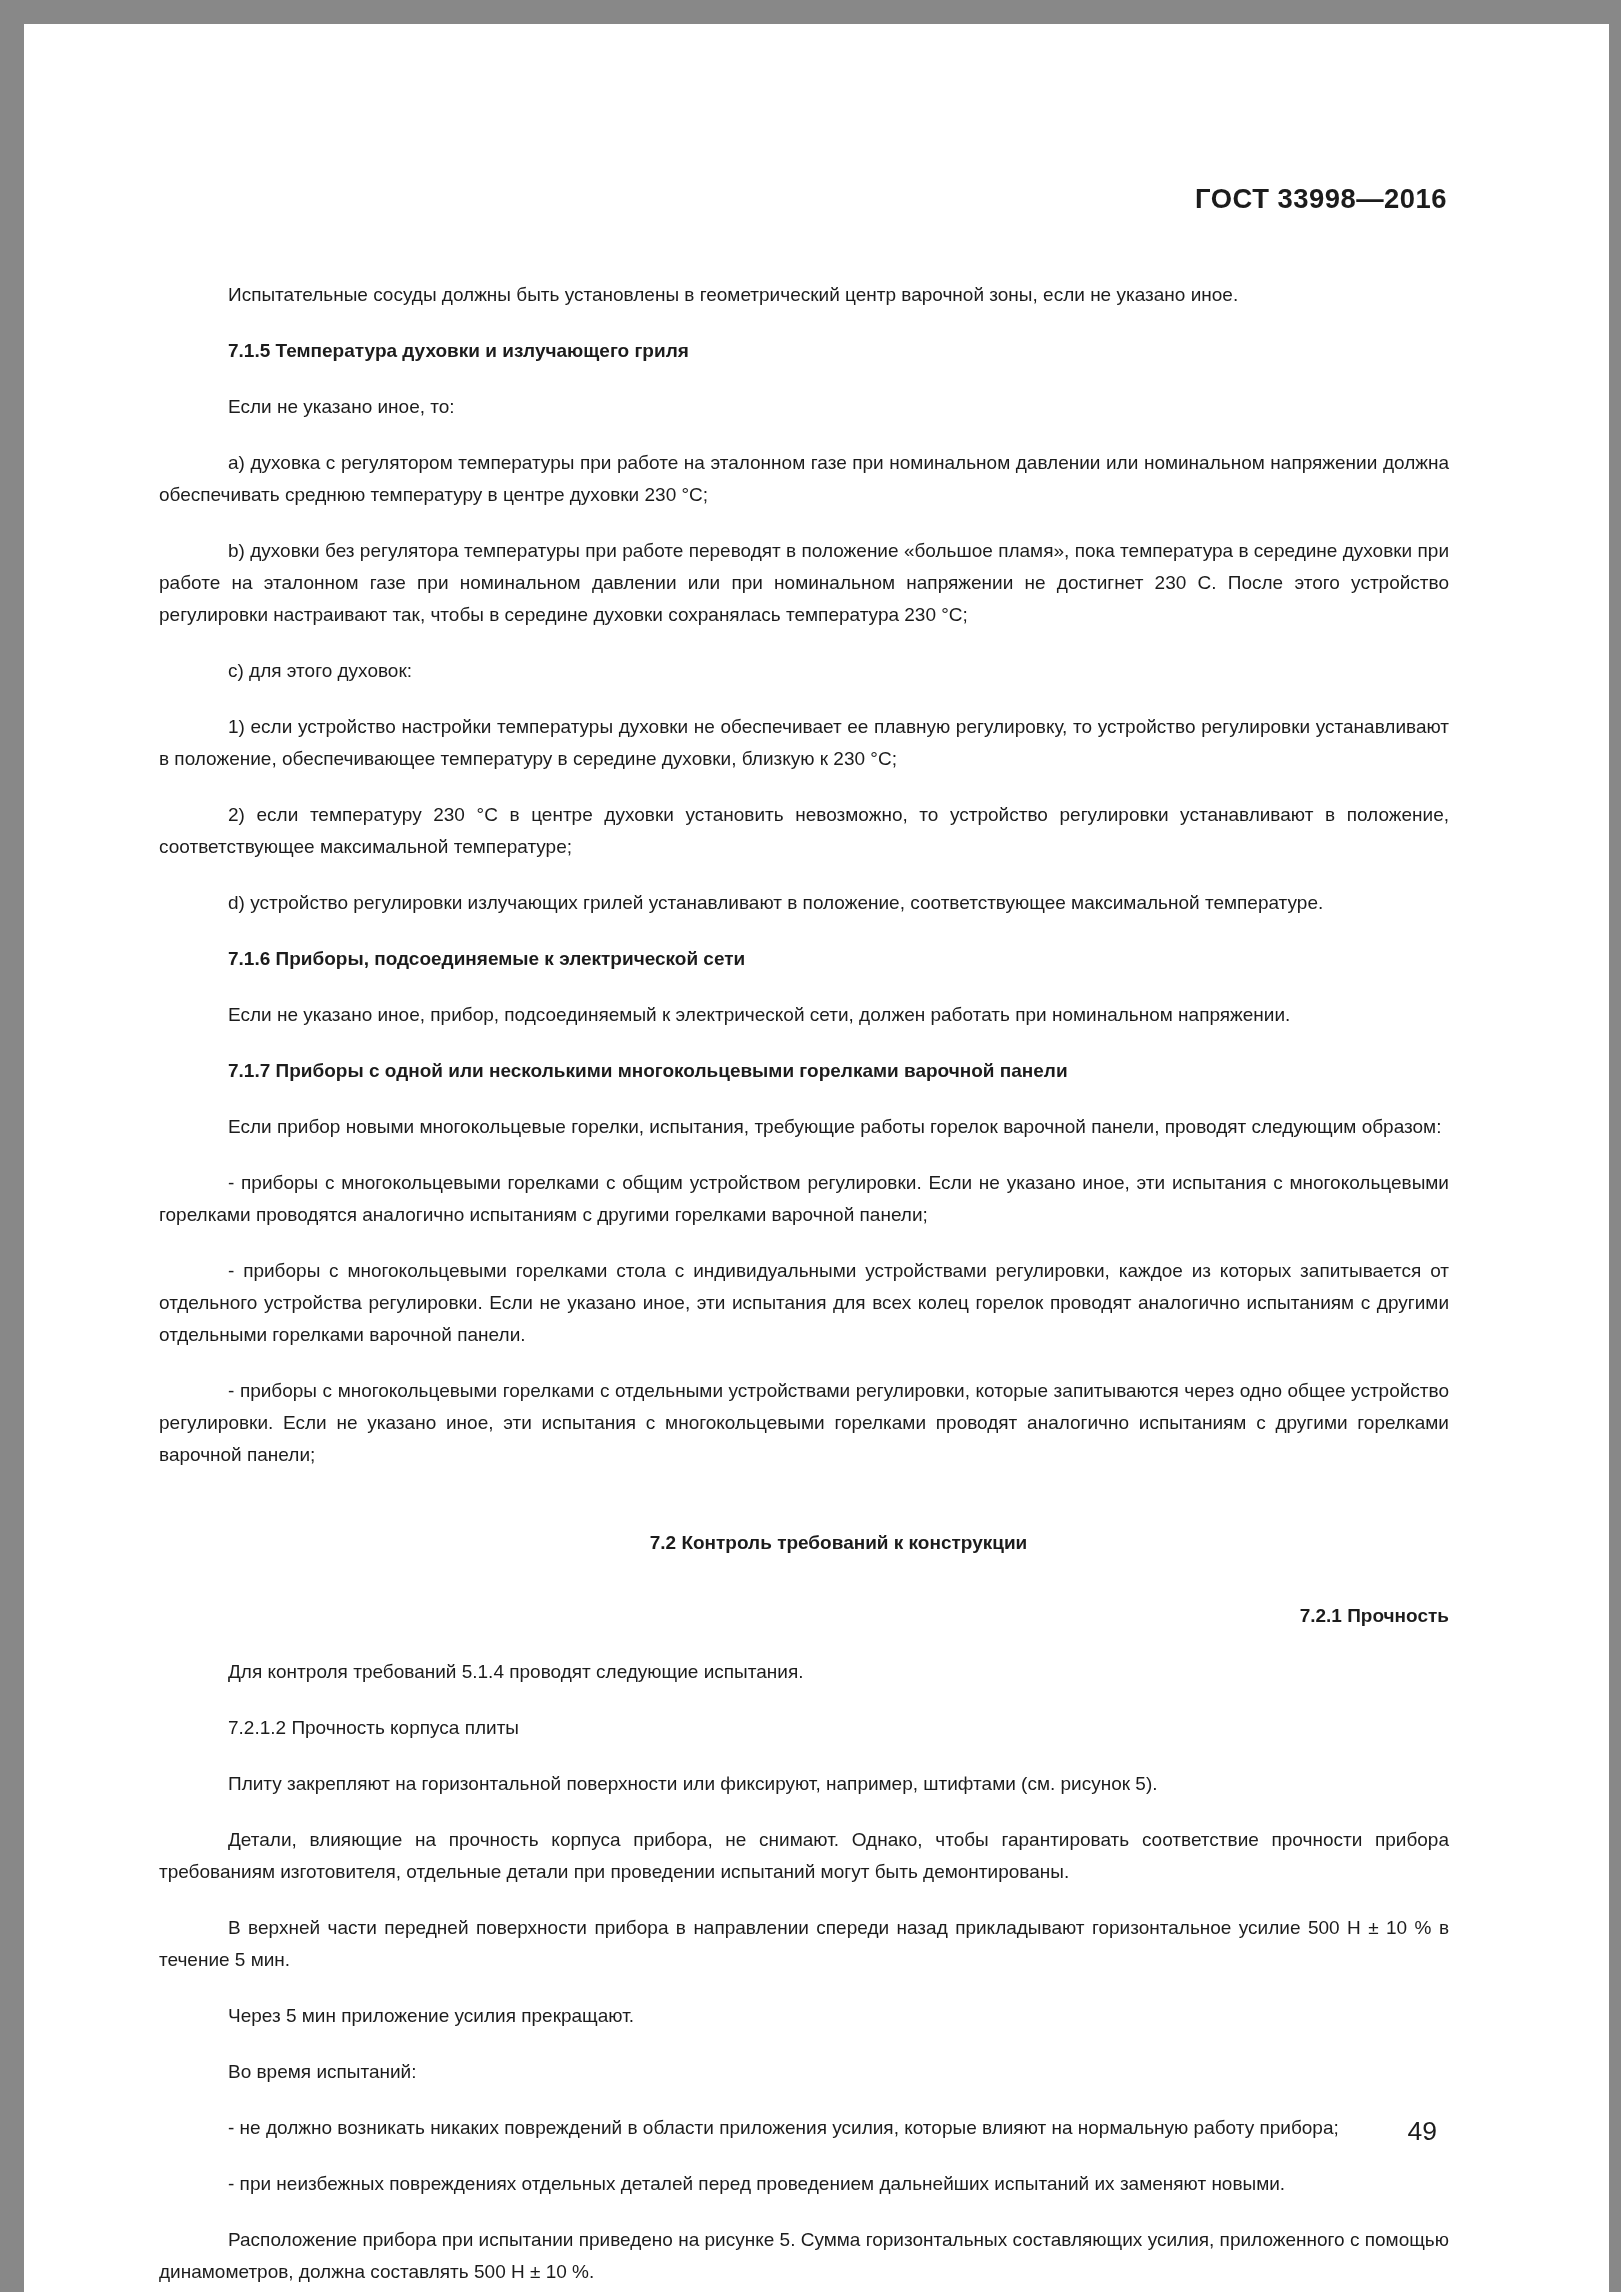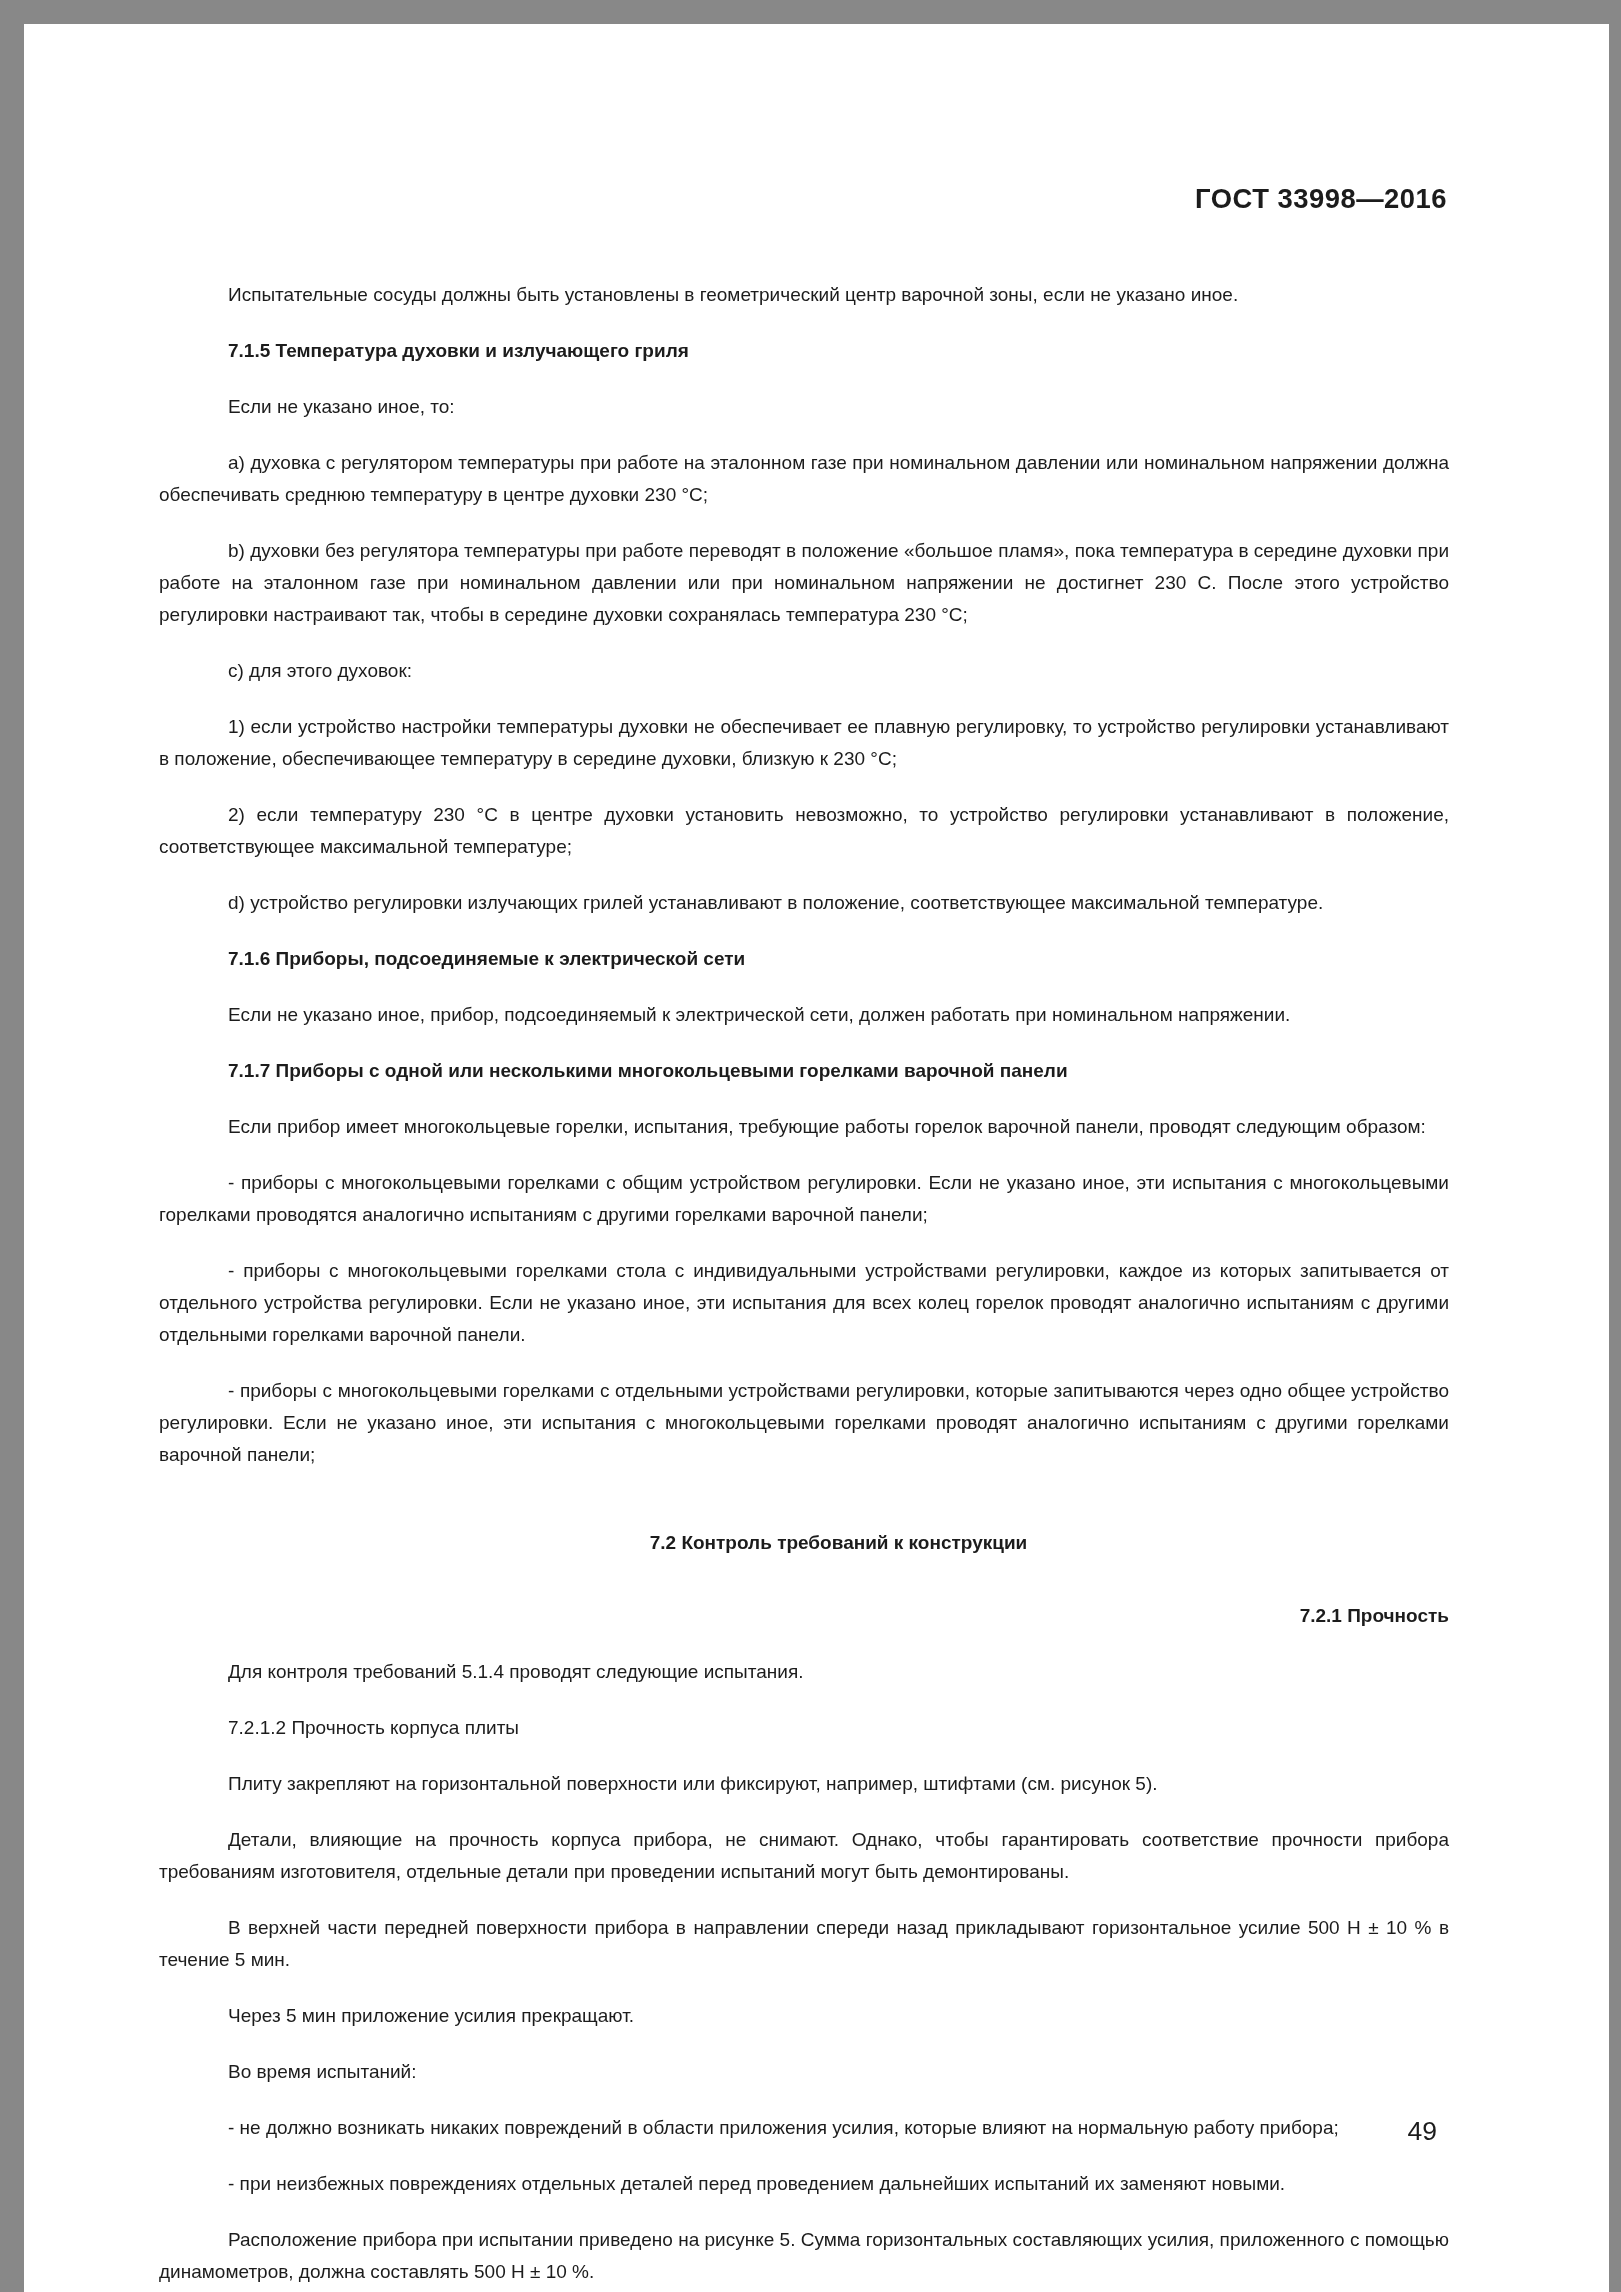--- a/index.html
+++ b/index.html
@@ -67,21 +67,21 @@
       <p class="body">Если не указано иное, то:</p>
       <p class="body">a) духовка с регулятором температуры при работе на эталонном газе при номинальном давлении или номинальном напряжении должна обеспечивать среднюю температуру в центре духовки 230 °С;</p>
       <p class="body">b) духовки без регулятора температуры при работе переводят в положение «большое пламя», пока температура в середине духовки при работе на эталонном газе при номинальном давлении или при номинальном напряжении не достигнет 230 С. После этого устройство регулировки настраивают так, чтобы в середине духовки сохранялась температура 230 °С;</p>
       <p class="body">c) для этого духовок:</p>
       <p class="body">1) если устройство настройки температуры духовки не обеспечивает ее плавную регулировку, то устройство регулировки устанавливают в положение, обеспечивающее температуру в середине духовки, близкую к 230 °С;</p>
       <p class="body">2) если температуру 230 °С в центре духовки установить невозможно, то устройство регулировки устанавливают в положение, соответствующее максимальной температуре;</p>
       <p class="body">d) устройство регулировки излучающих грилей устанавливают в положение, соответствующее максимальной температуре.</p>
       <p class="heading">7.1.6 Приборы, подсоединяемые к электрической сети</p>
       <p class="body">Если не указано иное, прибор, подсоединяемый к электрической сети, должен работать при номинальном напряжении.</p>
       <p class="heading">7.1.7 Приборы с одной или несколькими многокольцевыми горелками варочной панели</p>
-      <p class="body">Если прибор имеет многокольцевые горелки, испытания, требующие работы горелок варочной панели, проводят следующим образом:</p>
+      <p class="body">Если прибор новыми многокольцевые горелки, испытания, требующие работы горелок варочной панели, проводят следующим образом:</p>
       <p class="body">- приборы с многокольцевыми горелками с общим устройством регулировки. Если не указано иное, эти испытания с многокольцевыми горелками проводятся аналогично испытаниям с другими горелками варочной панели;</p>
       <p class="body">- приборы с многокольцевыми горелками стола с индивидуальными устройствами регулировки, каждое из которых запитывается от отдельного устройства регулировки. Если не указано иное, эти испытания для всех колец горелок проводят аналогично испытаниям с другими отдельными горелками варочной панели.</p>
       <p class="body">- приборы с многокольцевыми горелками с отдельными устройствами регулировки, которые запитываются через одно общее устройство регулировки. Если не указано иное, эти испытания с многокольцевыми горелками проводят аналогично испытаниям с другими горелками варочной панели;</p>
       <p class="section-heading">7.2 Контроль требований к конструкции</p>
       <p class="sub-heading">7.2.1 Прочность</p>
       <p class="body">Для контроля требований 5.1.4 проводят следующие испытания.</p>
       <p class="body">7.2.1.2 Прочность корпуса плиты</p>
       <p class="body">Плиту закрепляют на горизонтальной поверхности или фиксируют, например, штифтами (см. рисунок 5).</p>
       <p class="body">Детали, влияющие на прочность корпуса прибора, не снимают. Однако, чтобы гарантировать соответствие прочности прибора требованиям изготовителя, отдельные детали при проведении испытаний могут быть демонтированы.</p>
       <p class="body">В верхней части передней поверхности прибора в направлении спереди назад прикладывают горизонтальное усилие 500 Н ± 10 % в течение 5 мин.</p>

